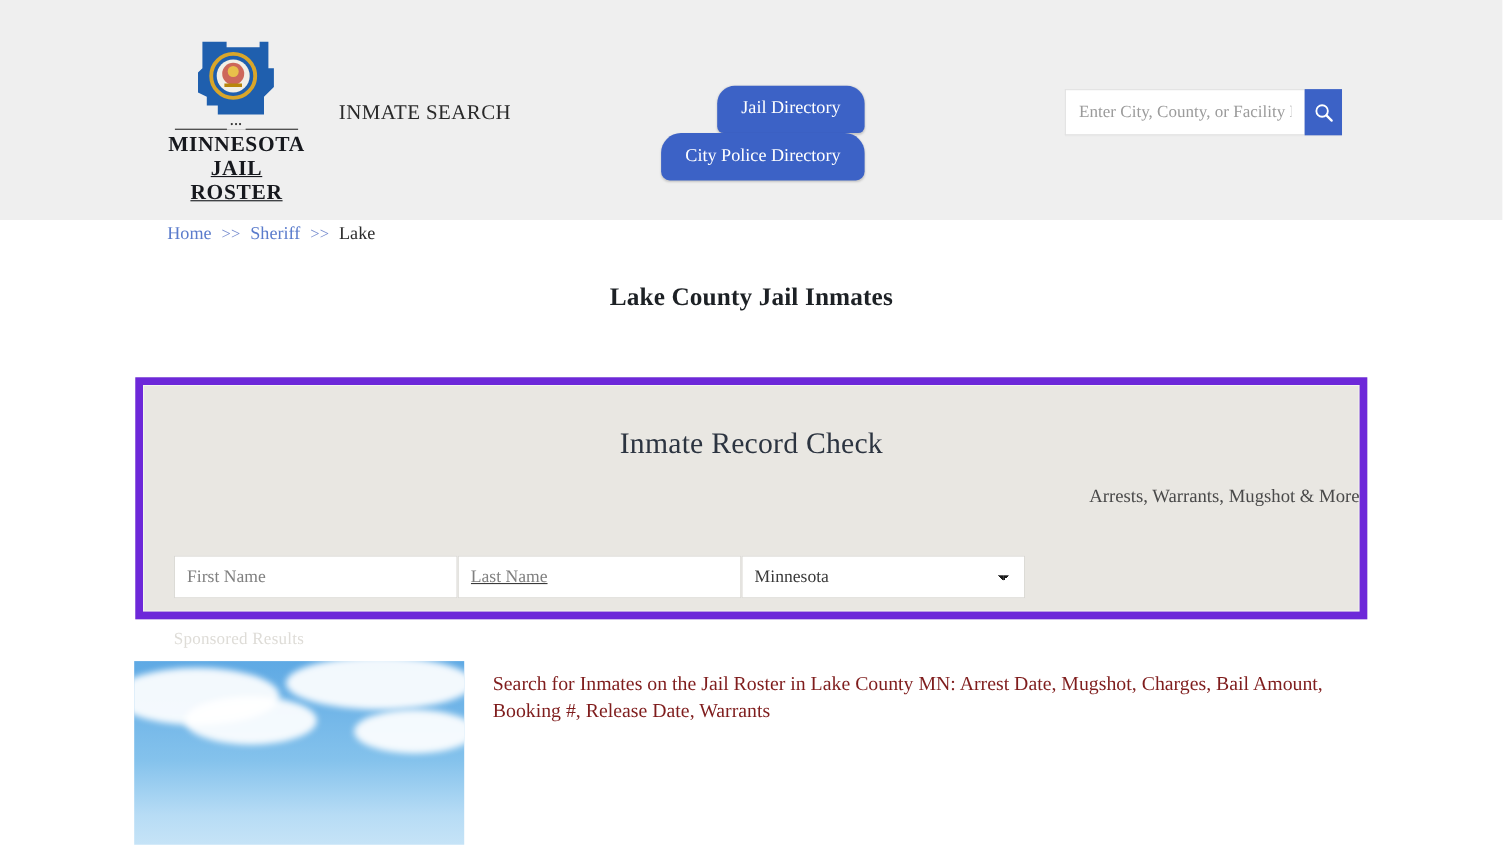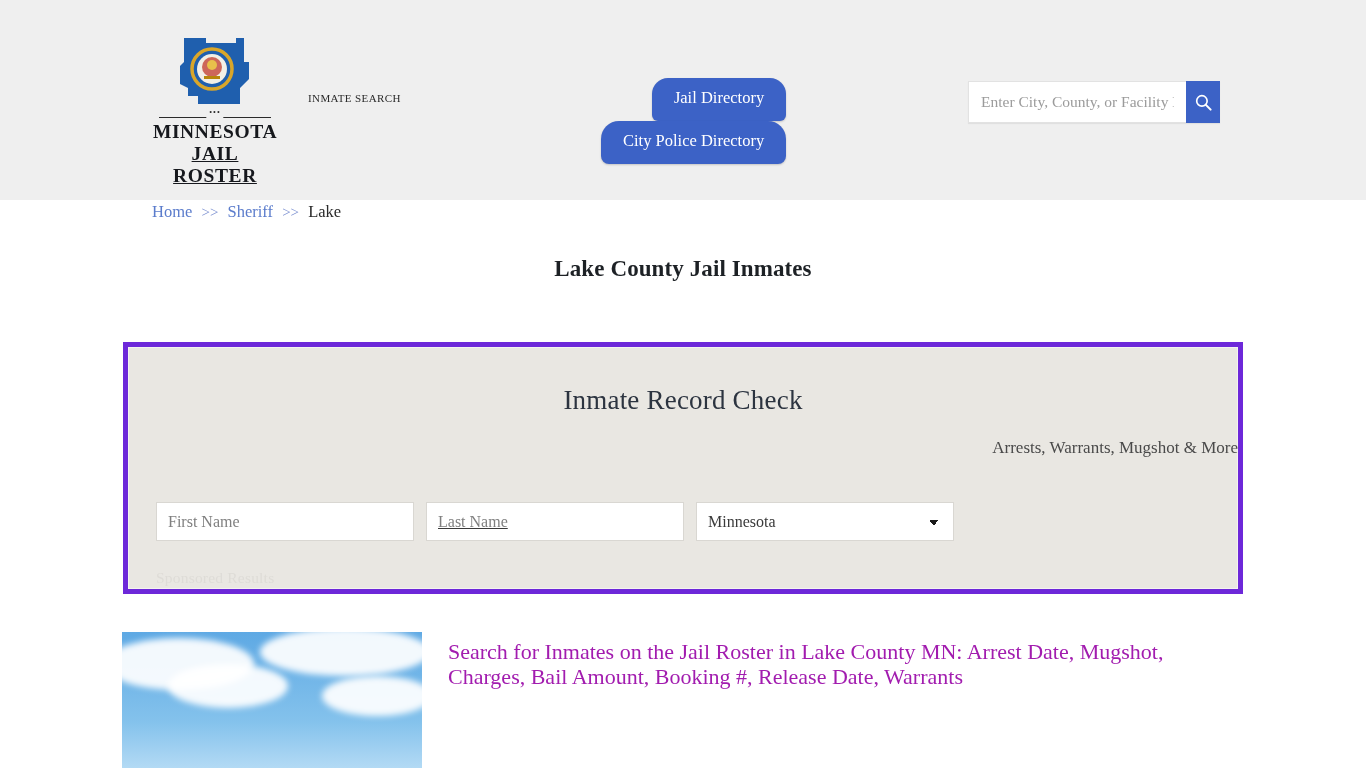--- a/index.html
+++ b/index.html
@@ -70,21 +70,21 @@
     line-height: 22px;
     color: #16181d;
     margin-top: 3px;
   }
   .brand-name .l2 { display: block; text-decoration: underline; }
 
   .tagline {
     position: absolute;
     left: 188px;
     top: 92px;
-    font-size: 11px;
+    font-size: 19px;
     letter-spacing: 0.4px;
     color: #2a2a2a;
     font-family: "Liberation Serif", "DejaVu Serif", serif;
   }
 
   .nav-tabs {
     position: absolute;
     left: 478px;
     top: 78px;
     display: flex;
@@ -173,24 +173,24 @@
     color: #1d2125;
     margin: 32px 0 0 0;
     letter-spacing: 0.1px;
   }
 
   
   .record-panel {
     position: relative;
     margin: 60px auto 0 auto;
     width: 1120px;
-    height: 252px;
+    height: 220px;
     box-sizing: border-box;
     background: #e9e7e2;
-    border: 5px solid #6d28d9;
+    border: 7px solid #6d28d9;
     box-shadow: inset 0 0 0 1px #f4f3f0;
   }
   .panel-title {
     text-align: center;
     font-size: 27px;
     color: #2c3440;
     margin-top: 38px;
     font-weight: normal;
     letter-spacing: 0.2px;
   }
@@ -198,21 +198,20 @@
     text-align: right;
     font-size: 17px;
     color: #4a4a4a;
     margin-top: 6px;
   }
   .form-row {
     display: flex;
     align-items: center;
     margin-top: 44px;
     padding: 0 28px;
-    gap: 12px;
   }
   .field {
     height: 39px;
     box-sizing: border-box;
     background: #ffffff;
     border: 1px solid #d9d7d2;
     font-size: 16px;
     font-family: "Liberation Serif", "DejaVu Serif", serif;
     color: #3a3a3a;
     padding: 0 11px;
@@ -279,23 +278,23 @@
   .c3 { width: 170px; height: 48px; left: 138px; top: -4px; }
   .c4 { width: 110px; height: 40px; left: 200px; top: 44px; }
 
   .bottom-text {
     flex: 1;
     padding-left: 26px;
     padding-top: 8px;
   }
   .bottom-text p {
     margin: 0;
-    font-size: 22px;
+    font-size: 18px;
     line-height: 24.5px;
-    color: #a21caf;
+    color: #7f1d1d;
   }
 </style>
 </head>
 <body>
 
 <header class="site-header">
   <div class="header-inner">
 
     <a class="brand">
       <svg class="brand-mark" viewBox="0 0 134 78">

